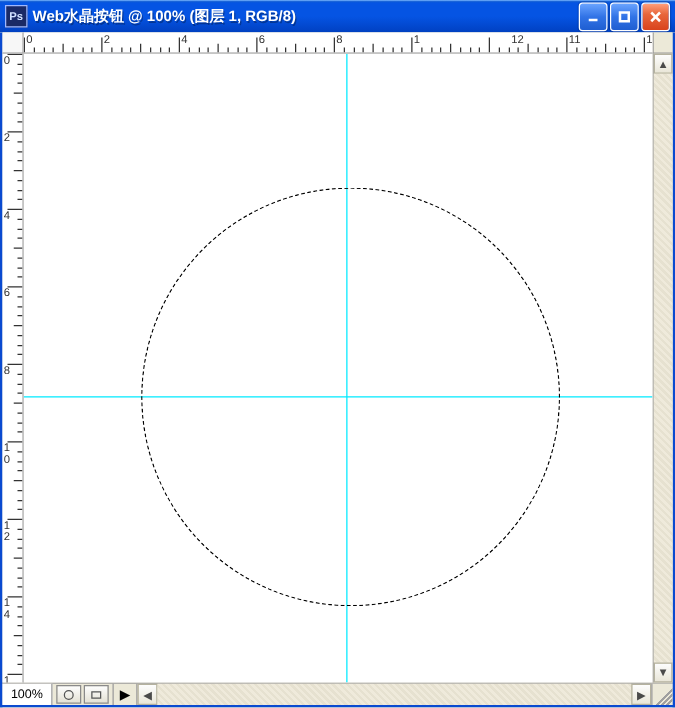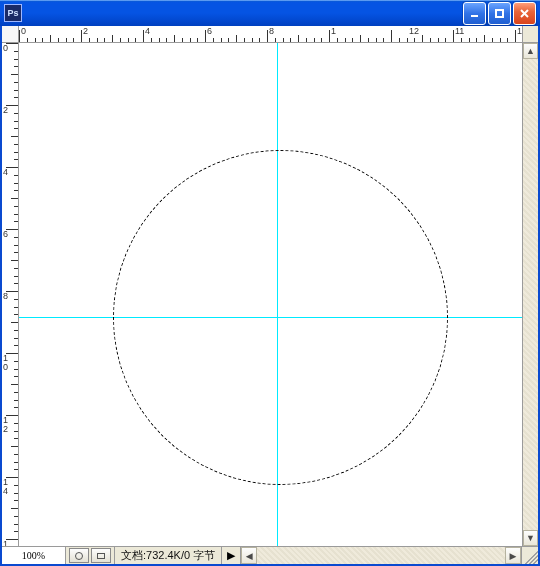--- a/index.html
+++ b/index.html
@@ -138,27 +138,26 @@
     background: repeating-linear-gradient(45deg,#efeadb,#efeadb 2px,#e6e1d0 2px,#e6e1d0 4px);
   }
 
   .bottom-row {
     display:flex;
     height: 18px;
     border-top: 1px solid #9a9a9a;
     box-sizing: border-box;
   }
   .zoom-box {
-    width: 64px;
+    width: 40px;
     background:#ffffff;
     border-right:1px solid #9a9a9a;
     display:flex;align-items:center;justify-content:center;
     font-size:10px;
     box-sizing:border-box;
-    font-family:Liberation Serif, serif;
   }
   .preview-buttons{
     display:flex; align-items:center;
     border-right:1px solid #9a9a9a;
     padding:0 3px; gap:2px;
   }
   .pv-btn{
     width:18px;height:13px;
     border:1px solid #8a8a8a;
     background:linear-gradient(to bottom,#fdfdfd,#e4e1d4);
@@ -205,20 +204,21 @@
     border:1px dashed #000;
     border-radius:50%;
     box-sizing:border-box;
   }
 </style>
 </head>
 <body>
 
 <div class="titlebar">
   <div class="app-icon">Ps</div>
+  <div class="title-text">Web水晶按钮 @ 100% (图层 1, RGB/8)</div>
   <div class="spacer"></div>
   <div class="win-btns">
     <div class="win-btn">
       <svg viewBox="0 0 11 11">
           <line x1="2" y1="8" x2="9" y2="8"></line>
         </svg>
     </div>
     <div class="win-btn">
       <svg viewBox="0 0 11 11">
           <rect x="2" y="2" width="7" height="7"></rect>
@@ -410,21 +410,20 @@
   <div class="bottom-row">
     <div class="zoom-box">100%</div>
     <div class="preview-buttons">
       <div class="pv-btn">
           <span class="dot"></span>
         </div>
       <div class="pv-btn">
           <span class="sq"></span>
         </div>
     </div>
-    <div class="status-seg">文档:732.4K/0 字节</div>
     <div class="status-play">▶</div>
     <div class="scroll-h">
       <div class="arrow">◀</div>
       <div class="track"></div>
       <div class="arrow">▶</div>
     </div>
     <div class="size-grip"></div>
   </div>
 
 </div>

